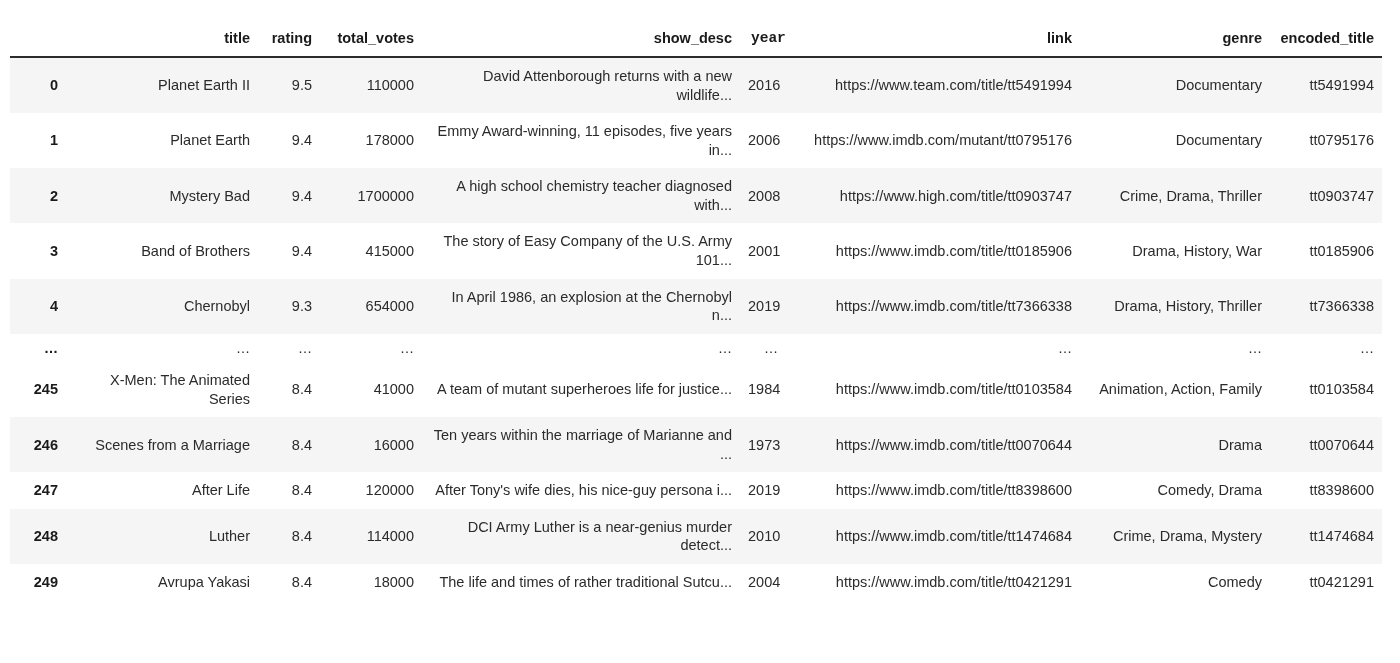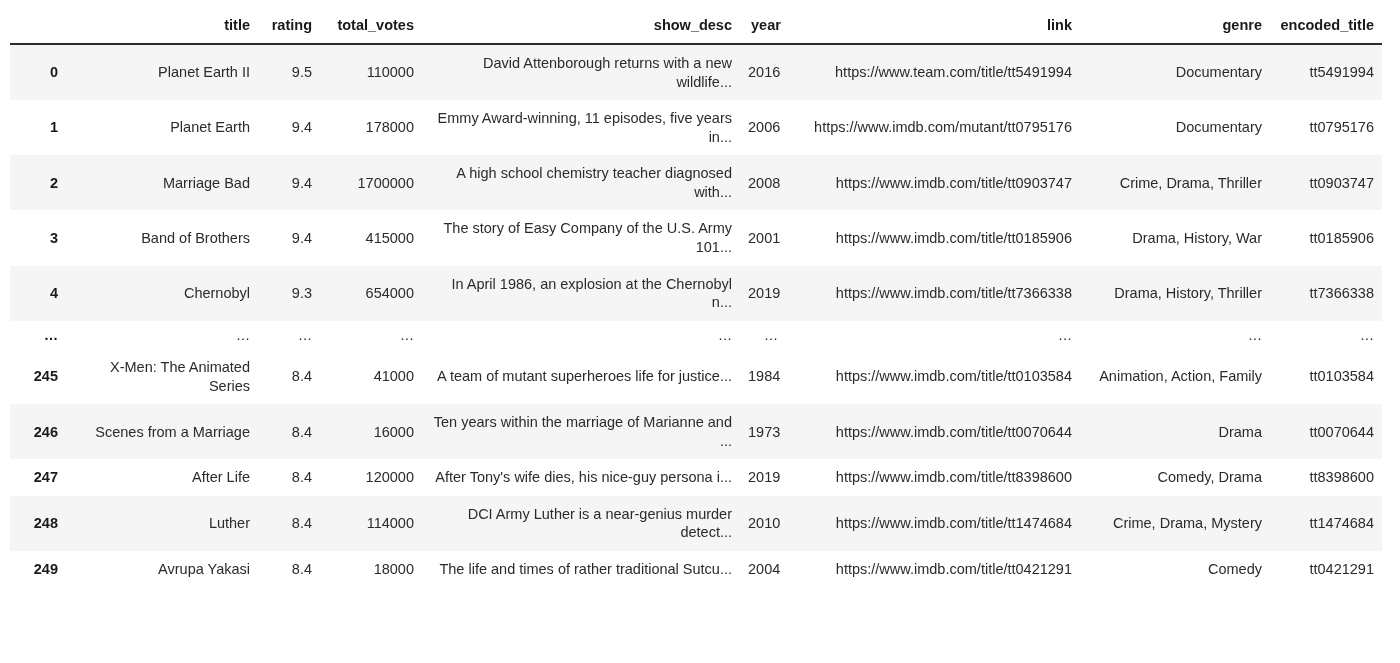--- a/index.html
+++ b/index.html
@@ -22,40 +22,40 @@
     height: 663px;
     box-sizing: border-box;
     padding: 0;
   }
 
   table.dataframe {
     border-collapse: collapse;
     border-spacing: 0;
     width: 1372px;
     margin-left: 10px;
-    margin-top: 16px;
+    margin-top: 29px;
     table-layout: fixed;
     font-size: 14.5px;
   }
 
   table.dataframe thead th {
     font-weight: bold;
     font-size: 14.5px;
     color: #1a1a1a;
     text-align: right;
     vertical-align: bottom;
     padding: 0 8px 9px 8px;
     border-bottom: 2px solid #2b2b2b;
     white-space: nowrap;
     line-height: 1.25;
   }
 
   
   table.dataframe thead th.col-index { text-align: right; }
-  table.dataframe thead th.col-year  { text-align: center; padding-left: 11px; }
+  table.dataframe thead th.col-year  { text-align: center; padding-left: 11px; font-family: Liberation Mono, monospace; }
 
   table.dataframe tbody tr td,
   table.dataframe tbody tr th {
     text-align: right;
     vertical-align: middle;
     padding: 9px 8px 9px 8px;
     line-height: 1.28;
     border: none;
     font-size: 14.5px;
     color: #2b2b2b;
@@ -177,36 +177,36 @@
           <td>
             <span class="cell-wrap">Documentary</span>
           </td>
           <td>
             <span class="cell-wrap">tt0795176</span>
           </td>
         </tr>
         <tr class="odd-row">
           <th class="rowidx">2</th>
           <td>
-            <span class="cell-wrap">Marriage Bad</span>
+            <span class="cell-wrap">Mystery Bad</span>
           </td>
           <td>
             <span class="cell-wrap">9.4</span>
           </td>
           <td>
             <span class="cell-wrap">1700000</span>
           </td>
           <td>
             <span class="cell-wrap">A high school chemistry teacher diagnosed with...</span>
           </td>
           <td>
             <span class="cell-wrap">2008</span>
           </td>
           <td>
-            <span class="cell-wrap">https://www.imdb.com/title/tt0903747</span>
+            <span class="cell-wrap">https://www.high.com/title/tt0903747</span>
           </td>
           <td>
             <span class="cell-wrap">Crime, Drama, Thriller</span>
           </td>
           <td>
             <span class="cell-wrap">tt0903747</span>
           </td>
         </tr>
         <tr class="even-row">
           <th class="rowidx">3</th>

